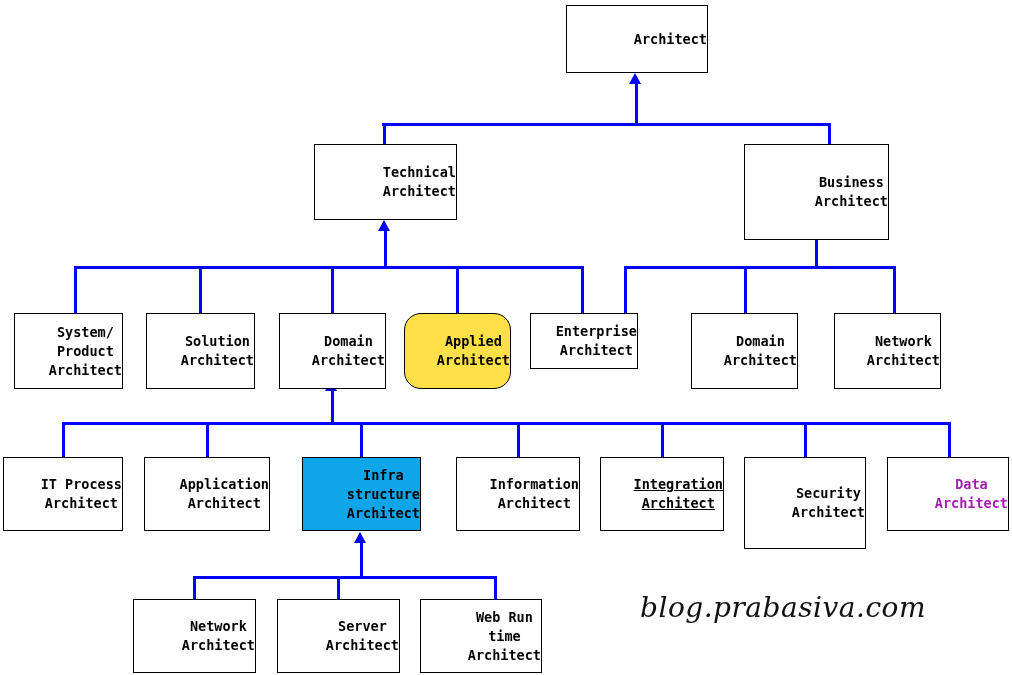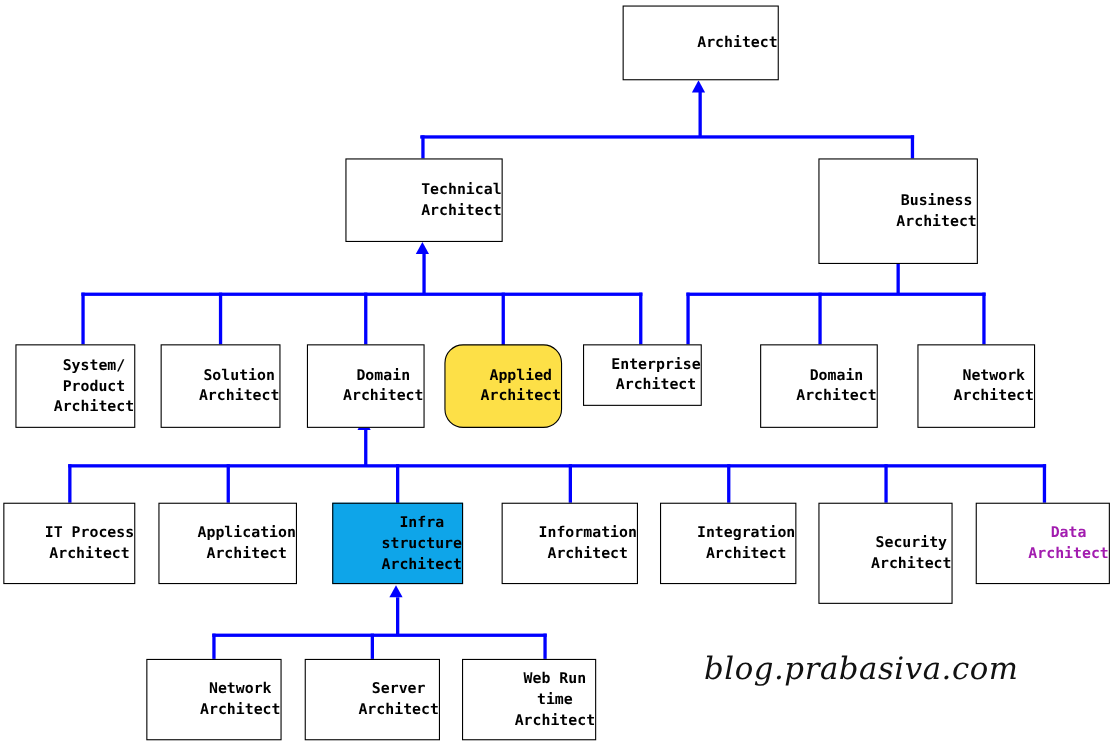--- a/index.html
+++ b/index.html
@@ -123,21 +123,21 @@
       <div class="node" style="left: 302px; top: 457px; width: 119px; height: 74px; border-color: rgb(0, 0, 0); background: #0ea5e9;">
         <span class="label" style="color: rgb(0, 0, 0);">Infra
 structure
 Architect</span>
       </div>
       <div class="node" style="left: 456px; top: 457px; width: 124px; height: 74px; border-color: rgb(0, 0, 0); background: rgb(255, 255, 255);">
         <span class="label" style="color: rgb(0, 0, 0);">Information
 Architect</span>
       </div>
       <div class="node" style="left: 600px; top: 457px; width: 124px; height: 74px; border-color: rgb(0, 0, 0); background: rgb(255, 255, 255);">
-        <span class="label" style="color: rgb(0, 0, 0);">Integration
+        <span class="label" style="color: rgb(0, 0, 0); text-decoration: underline;">Integration
 Architect</span>
       </div>
       <div class="node" style="left: 744px; top: 457px; width: 122px; height: 92px; border-color: rgb(0, 0, 0); background: rgb(255, 255, 255);">
         <span class="label" style="color: rgb(0, 0, 0);">Security
 Architect</span>
       </div>
       <div class="node" style="left: 887px; top: 457px; width: 122px; height: 74px; border-color: rgb(0, 0, 0); background: rgb(255, 255, 255);">
         <span class="label" style="color: #a21caf; margin-left: 12px;">Data
 Architect</span>
       </div>

